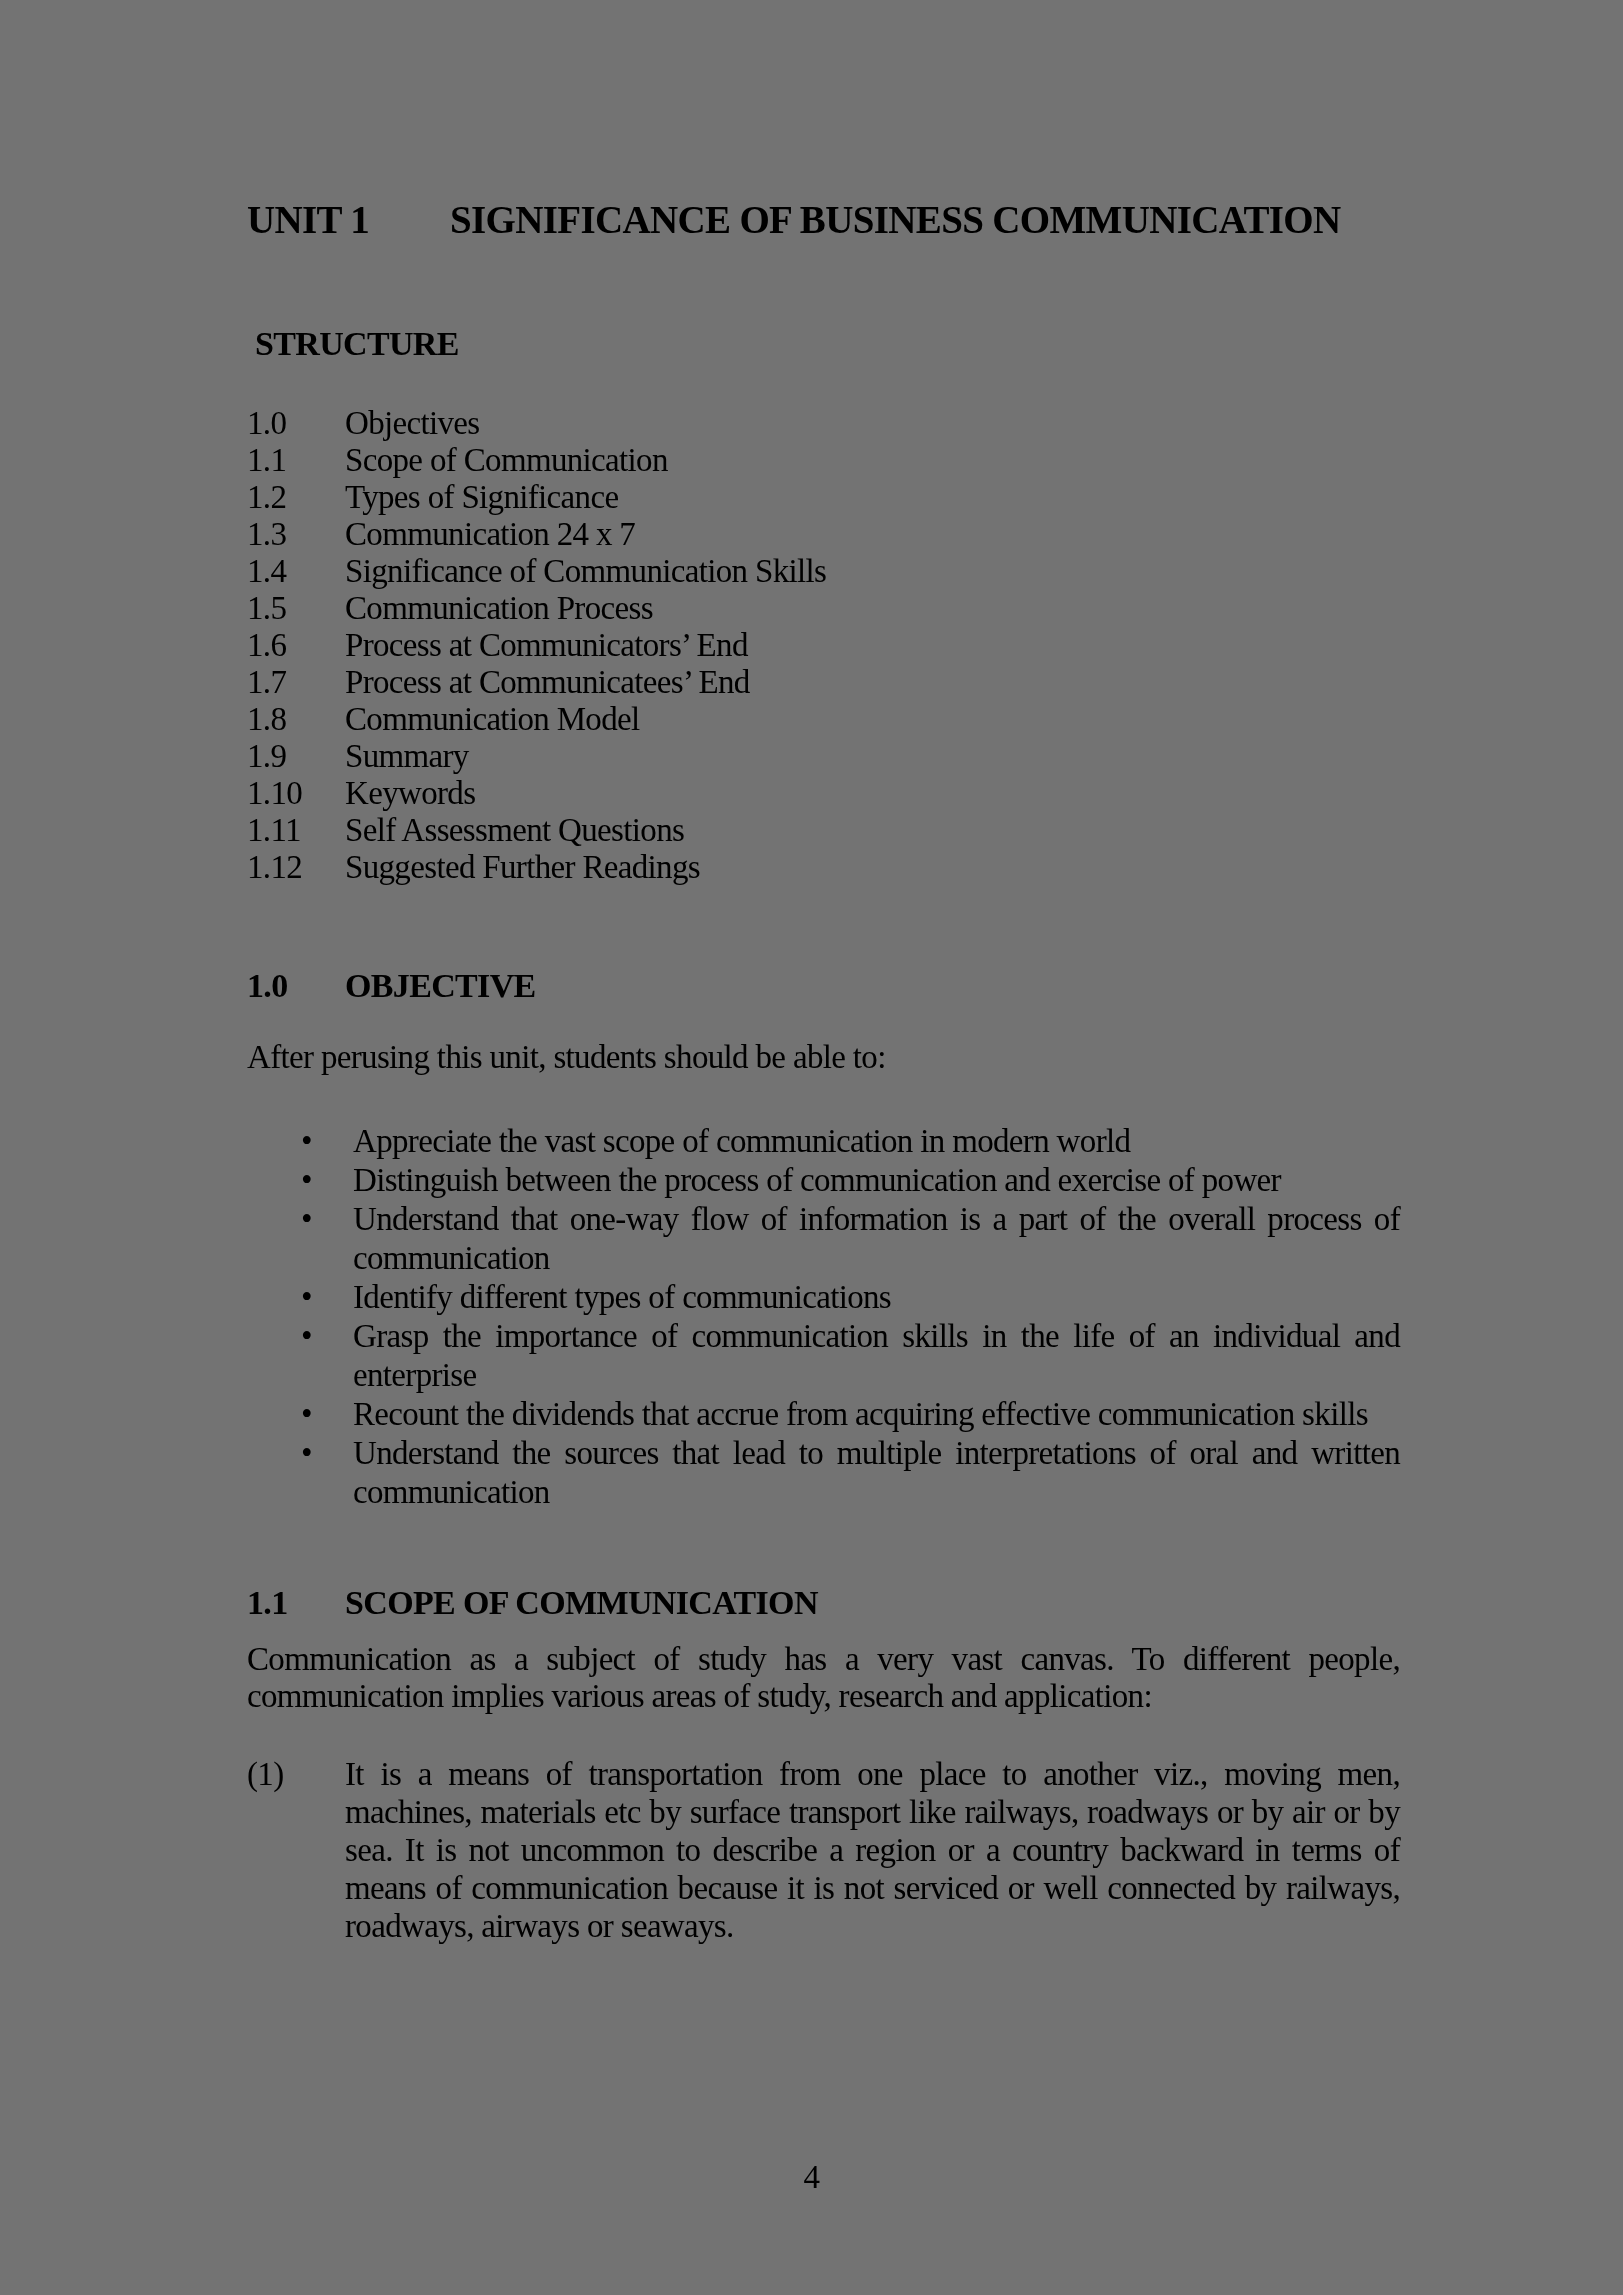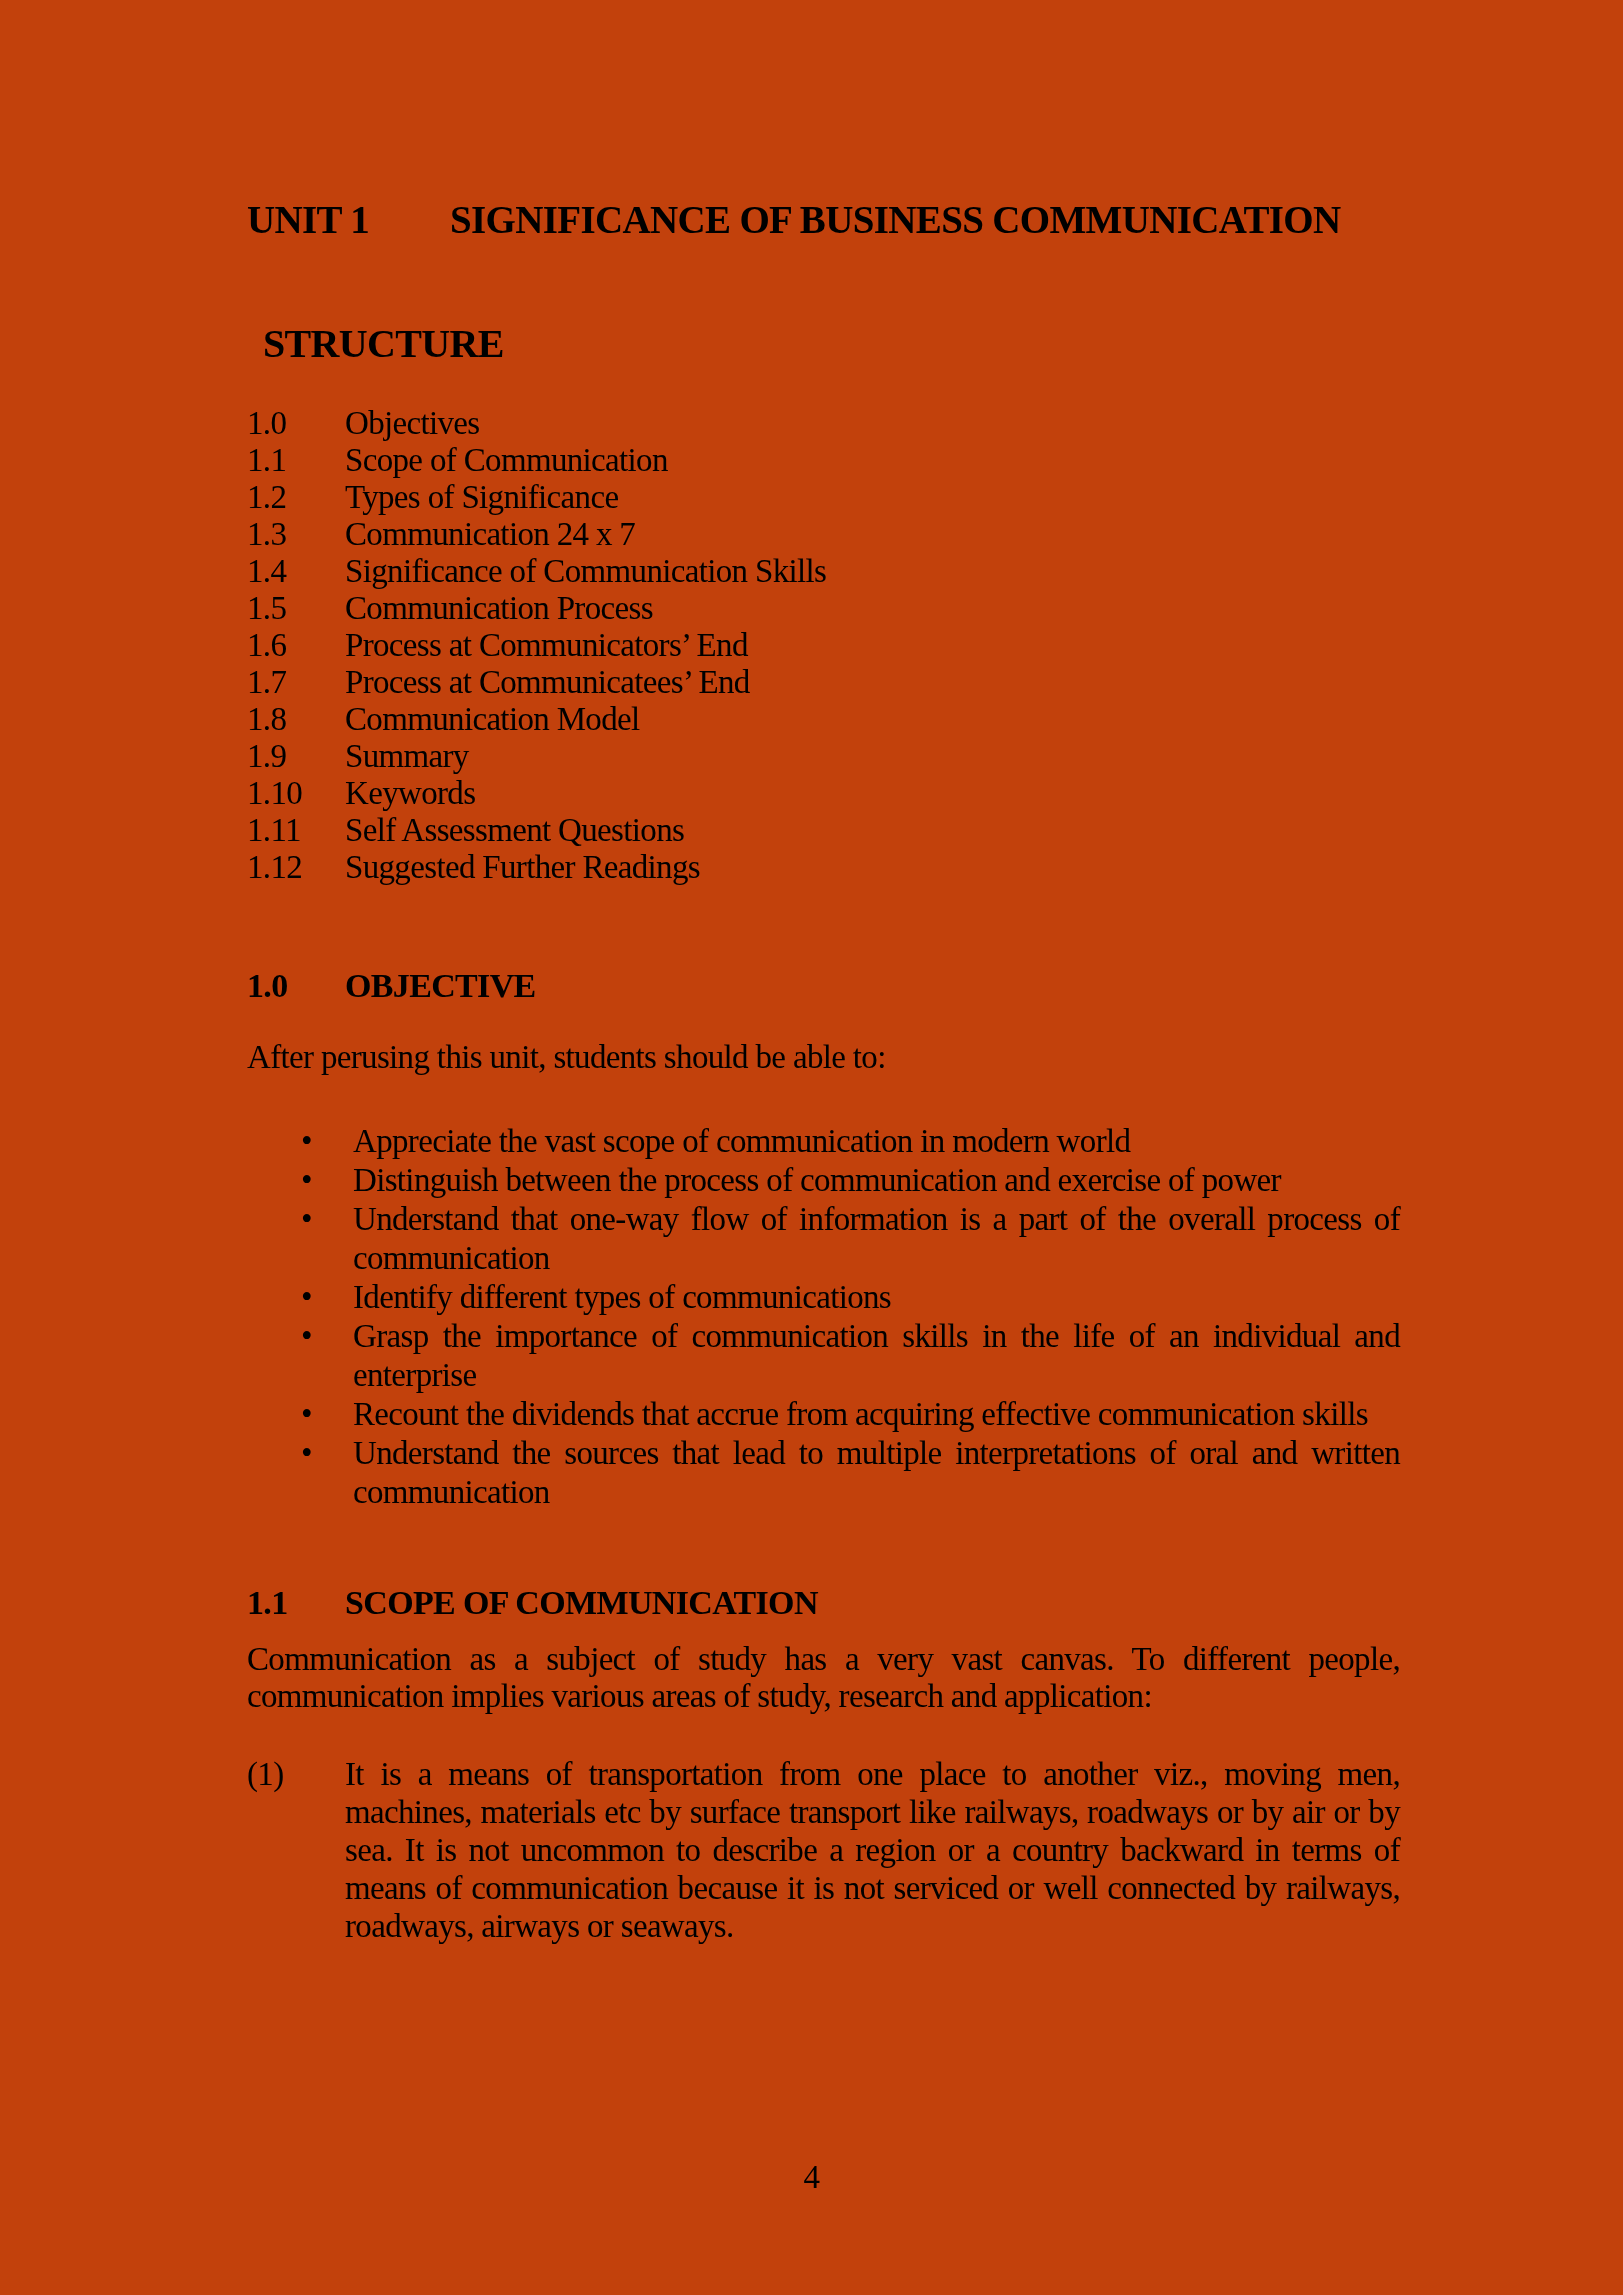--- a/index.html
+++ b/index.html
@@ -1,20 +1,20 @@
 <!DOCTYPE html>
 <html style="font-size:10.5px"><head>
 <meta charset="utf-8">
 <style>
   html, body { margin:0; padding:0; background:#ffffff; }
   .page {
     position:relative;
     width:1623px;
     height:2295px;
-    background:#c2410c;
+    background:#737373;
     color:#000000;
     font-family:"Liberation Serif","DejaVu Serif",serif;
     font-size:33px;
     letter-spacing:-0.02em;
     overflow:hidden;
   }
   .content {
     position:absolute;
     left:247px;
     top:0;
@@ -23,22 +23,22 @@
   .title {
     margin:0;
     padding-top:198px;
     display:flex;
     font-size:39px;
     line-height:44px;
     font-weight:bold;
   }
   .title .title-num { flex:0 0 203px; }
   .s-heading {
-    margin:82px 0 0 16px;
-    font-size:40px;
+    margin:82px 0 0 8px;
+    font-size:34px;
     line-height:39px;
     font-weight:bold;
   }
   .toc { margin-top:42px; }
   .toc-row {
     display:grid;
     grid-template-columns:98px 1fr;
     line-height:37px;
   }
   .sec-heading {

